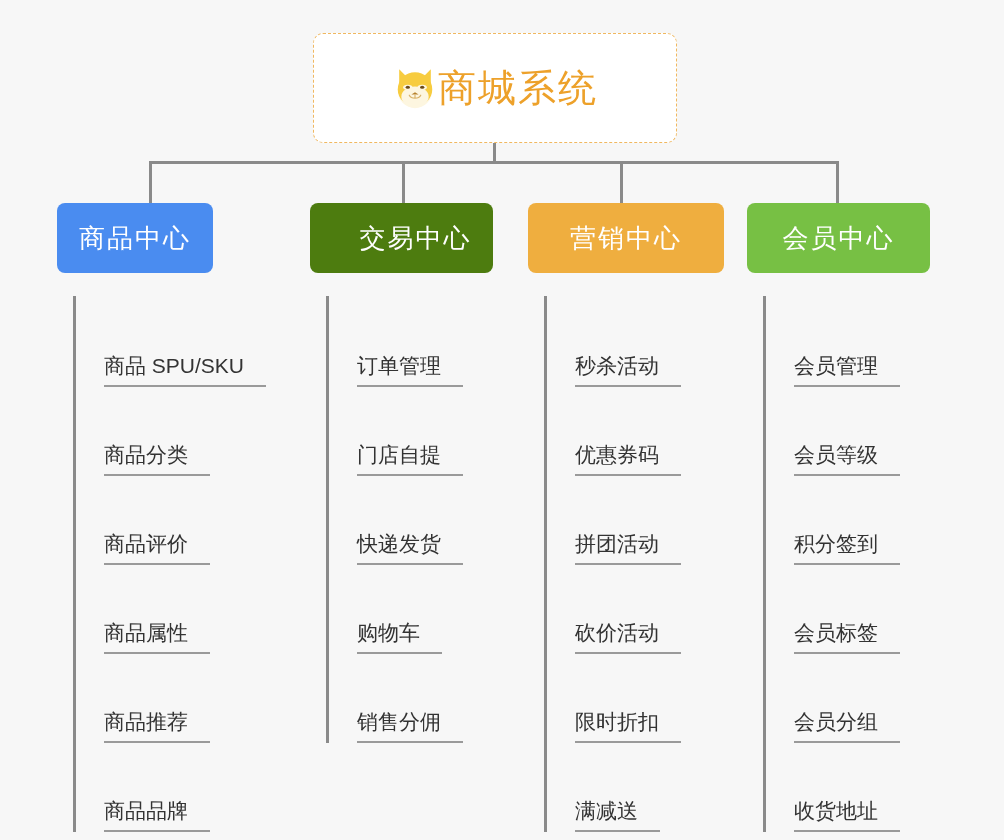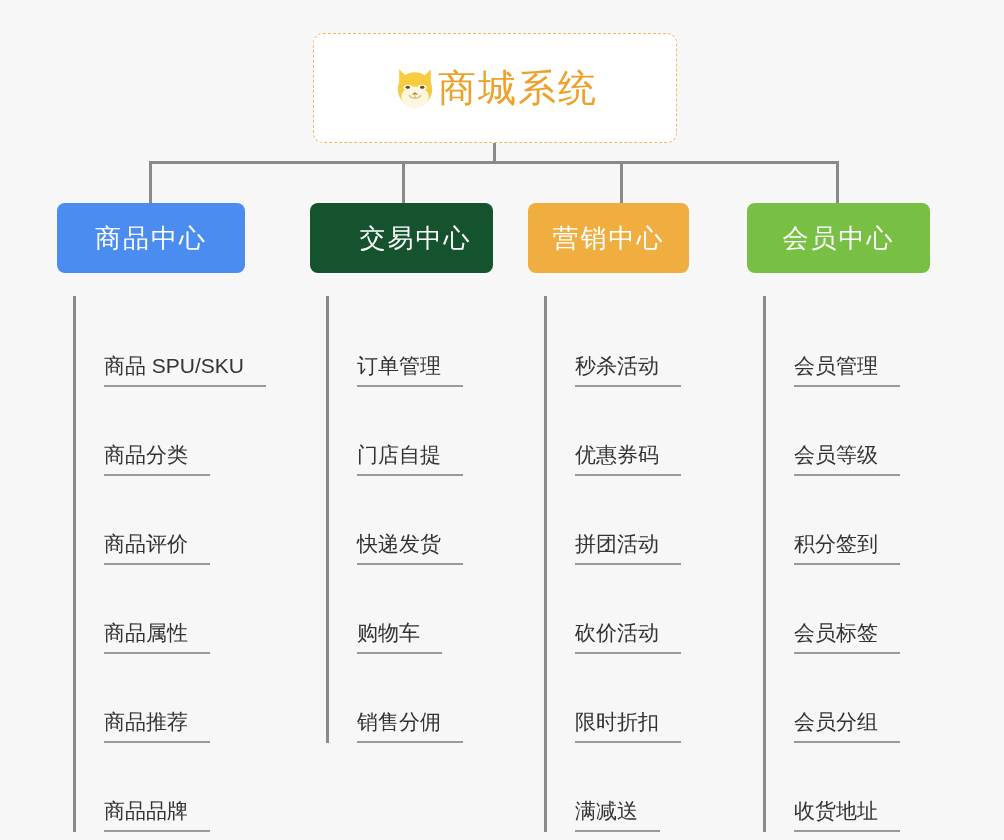--- a/index.html
+++ b/index.html
@@ -114,21 +114,21 @@
   <div class="conn v-line" style="left:493px; top:143px; height:21px;"></div>
 
   <div class="conn h-line" style="left:149px; top:161px; width:690px;"></div>
 
   <div class="conn v-line" style="left:149px; top:161px; height:42px;"></div>
   <div class="conn v-line" style="left:402px; top:161px; height:42px;"></div>
   <div class="conn v-line" style="left:620px; top:161px; height:42px;"></div>
   <div class="conn v-line" style="left:836px; top:161px; height:42px;"></div>
 
   <div class="column" style="left:57px; width:230px;">
-    <div class="cat-box" style="background:#4a8cf0; width:188px;">
+    <div class="cat-box" style="background:#4a8cf0; width:156px;">
       <span>商品中心</span>
     </div>
     <div class="items">
       <div class="item">
           <span class="item-label">商品 SPU/SKU</span>
         </div>
       <div class="item">
           <span class="item-label">商品分类</span>
         </div>
       <div class="item">
@@ -140,21 +140,21 @@
       <div class="item">
           <span class="item-label">商品推荐</span>
         </div>
       <div class="item">
           <span class="item-label">商品品牌</span>
         </div>
     </div>
   </div>
 
   <div class="column" style="left:310px; width:220px;">
-    <div class="cat-box" style="background:#14532d; width:183px;padding-left:28px;">
+    <div class="cat-box" style="background:#4d7c0f; width:183px;padding-left:28px;">
       <span>交易中心</span>
     </div>
     <div class="items">
       <div class="item">
           <span class="item-label">订单管理</span>
         </div>
       <div class="item">
           <span class="item-label">门店自提</span>
         </div>
       <div class="item">
@@ -163,21 +163,21 @@
       <div class="item">
           <span class="item-label">购物车</span>
         </div>
       <div class="item">
           <span class="item-label">销售分佣</span>
         </div>
     </div>
   </div>
 
   <div class="column" style="left:528px; width:220px;">
-    <div class="cat-box" style="background:#efae3f; width:161px;">
+    <div class="cat-box" style="background:#efae3f; width:196px;">
       <span>营销中心</span>
     </div>
     <div class="items">
       <div class="item">
           <span class="item-label">秒杀活动</span>
         </div>
       <div class="item">
           <span class="item-label">优惠券码</span>
         </div>
       <div class="item">

